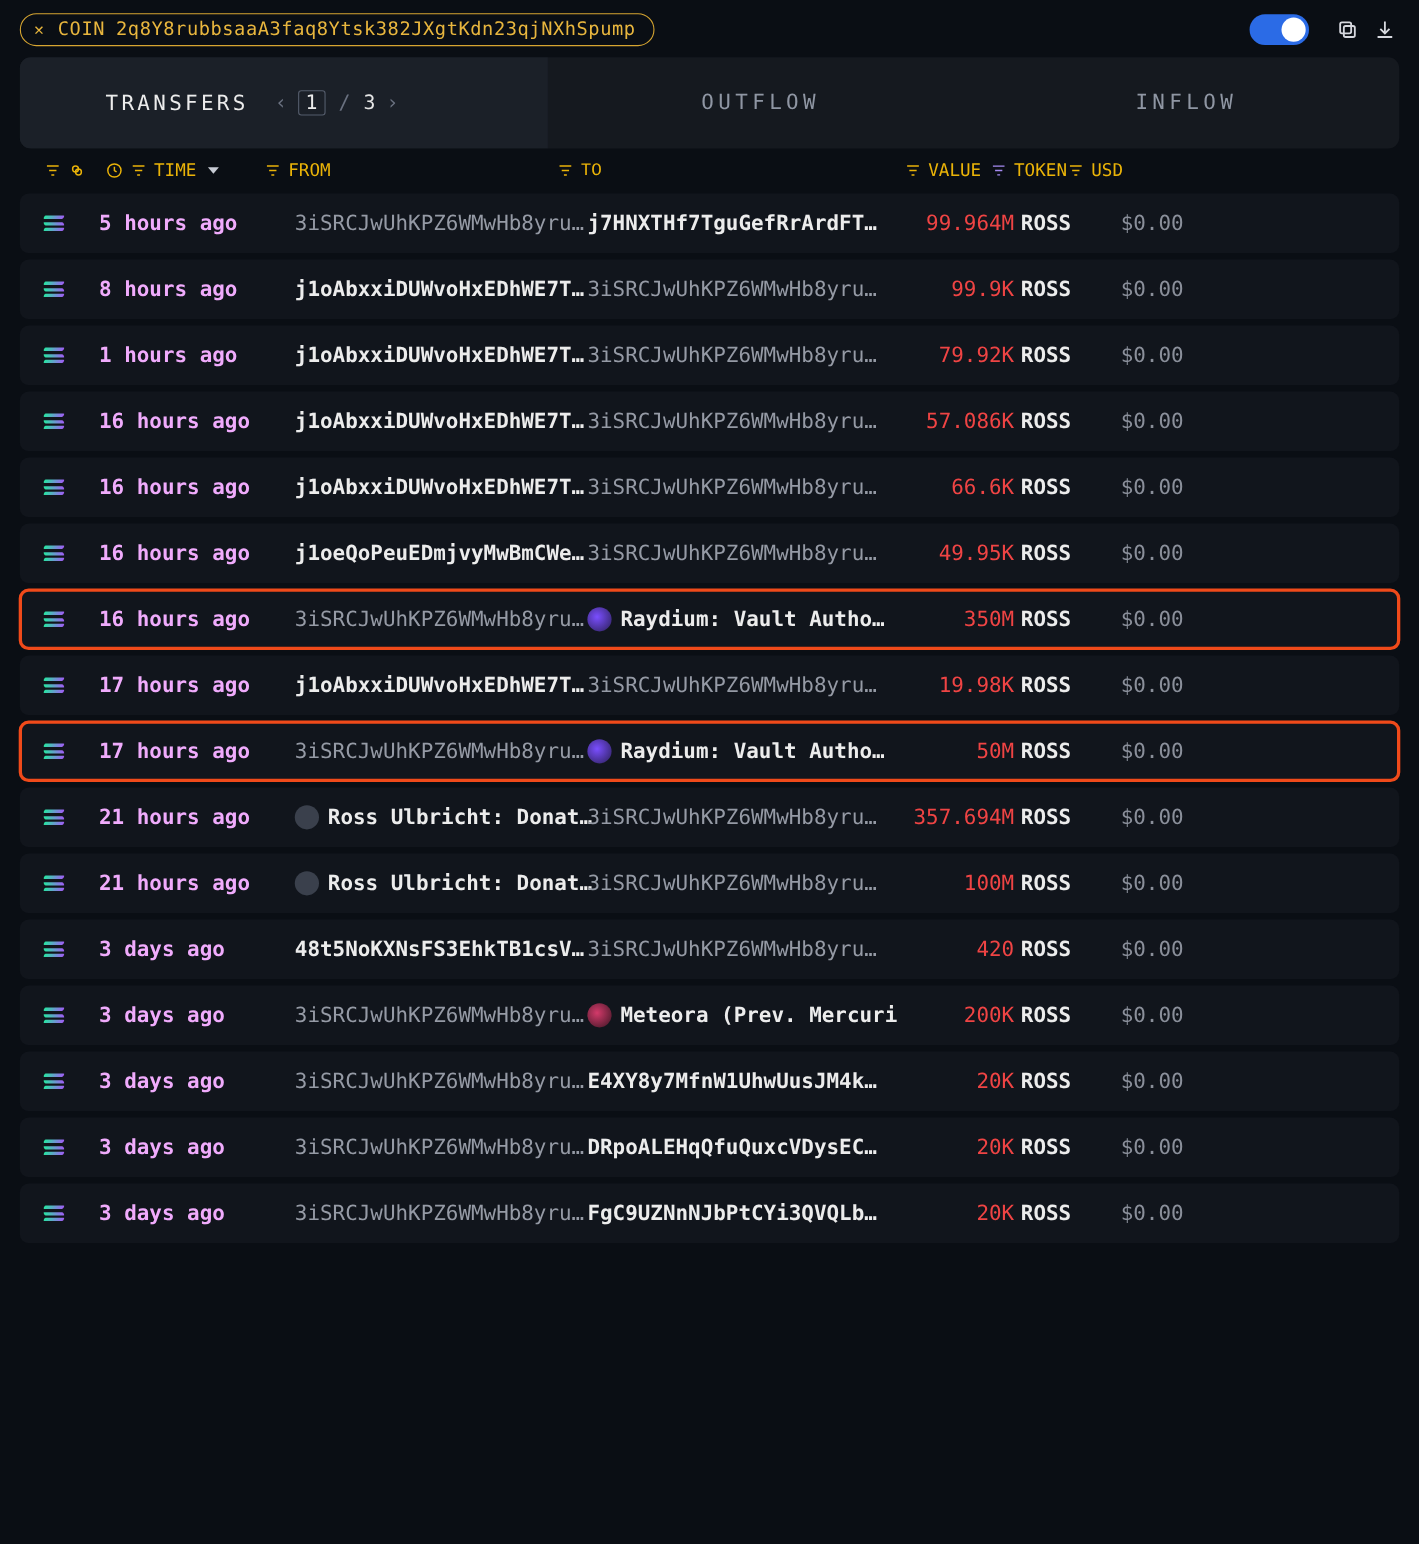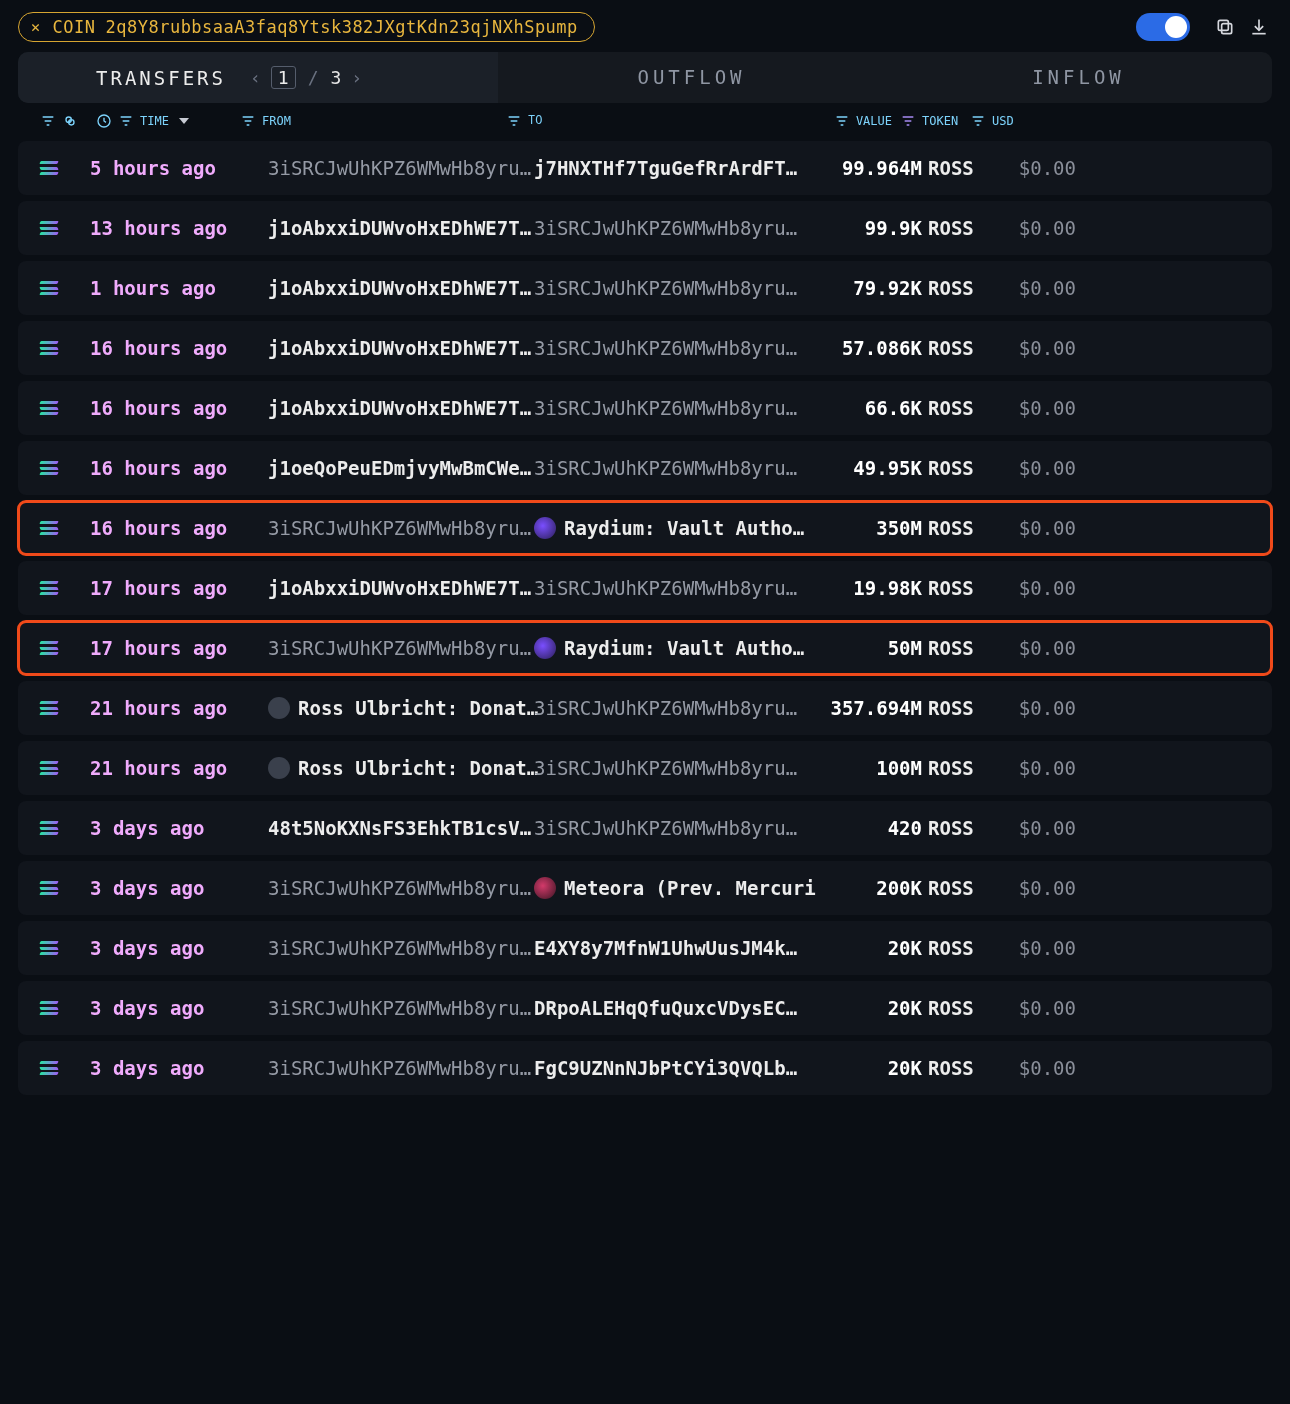--- a/index.html
+++ b/index.html
@@ -50,21 +50,21 @@
   .tabs-outer {
     margin: 0 18px;
     background: #15191f;
     border-radius: 10px;
     display: flex;
     overflow: hidden;
   }
   .tab {
     flex: 1;
     text-align: center;
-    padding: 14px 0;
+    padding: 30px 0;
     font-size: 19px;
     letter-spacing: 4px;
     color: #8f96a3;
   }
   .tab.transfers {
     flex: 0 0 480px;
     background: #1b2028;
     color: #ececec;
     display: flex;
     align-items: center;
@@ -80,22 +80,22 @@
     border: 1px solid #555d6c;
     border-radius: 3px;
     padding: 0 6px;
   }
   .pager .total { color: #e6e6e6; }
 
   .col-header {
     display: flex;
     align-items: center;
     padding: 10px 22px 6px 40px;
-    color: #7dd3fc;
-    font-size: 12px;
+    color: #eab308;
+    font-size: 16px;
     gap: 0;
   }
   .col-header .c { display: flex; align-items: center; gap: 6px; }
   .col-link { width: 56px; display:flex; gap:6px; }
   .col-time { width: 144px; }
   .col-from { width: 266px; }
   .col-to   { width: 288px; font-family: Liberation Mono, monospace; }
   .col-value{ width: 98px; justify-content: flex-end; }
   .col-token{ width: 78px; padding-left: 8px; }
   .col-usd  { width: 70px; justify-content: flex-start; }
@@ -115,21 +115,21 @@
   }
   .row.hl {
     outline: 3px solid #f04a1a;
     outline-offset: -2px;
   }
   .cell { display: flex; align-items: center; gap: 8px; font-size: 19px; }
   .cell.chain { width: 50px; }
   .cell.time  { width: 178px; color: #f0abfc; font-weight: 600; }
   .cell.from  { width: 266px; }
   .cell.to    { width: 288px; }
-  .cell.value { width: 100px; justify-content: flex-end; color: #ffffff; font-weight: 700; }
+  .cell.value { width: 100px; justify-content: flex-end; color: #ef4444; font-weight: 400; }
   .cell.token { width: 72px; color: #ececec; font-weight: 700; padding-left: 6px; }
   .cell.usd   { width: 82px; justify-content: flex-end; color: #8a8f9a; }
   .addr-strong { color: #ececec; font-weight: 700; white-space: nowrap; }
   .addr-dim    { color: #959aa5; font-weight: 500; white-space: nowrap; }
   .avatar {
     width: 22px; height: 22px;
     background: #3a404c;
     border-radius: 50%;
     display:inline-block;
     flex-shrink:0;
@@ -262,21 +262,21 @@
       <div class="cell usd">$0.00</div>
     </div>
     <div class="row">
       <div class="cell chain">
         <span class="sol-icon">
           <span></span>
           <span></span>
           <span></span>
         </span>
       </div>
-      <div class="cell time">13 hours ago</div>
+      <div class="cell time">8 hours ago</div>
       <div class="cell from">
         <span class="addr-strong">j1oAbxxiDUWvoHxEDhWE7T…</span>
       </div>
       <div class="cell to">
         <span class="addr-dim">3iSRCJwUhKPZ6WMwHb8yru…</span>
       </div>
       <div class="cell value">99.9K</div>
       <div class="cell token">ROSS</div>
       <div class="cell usd">$0.00</div>
     </div>

